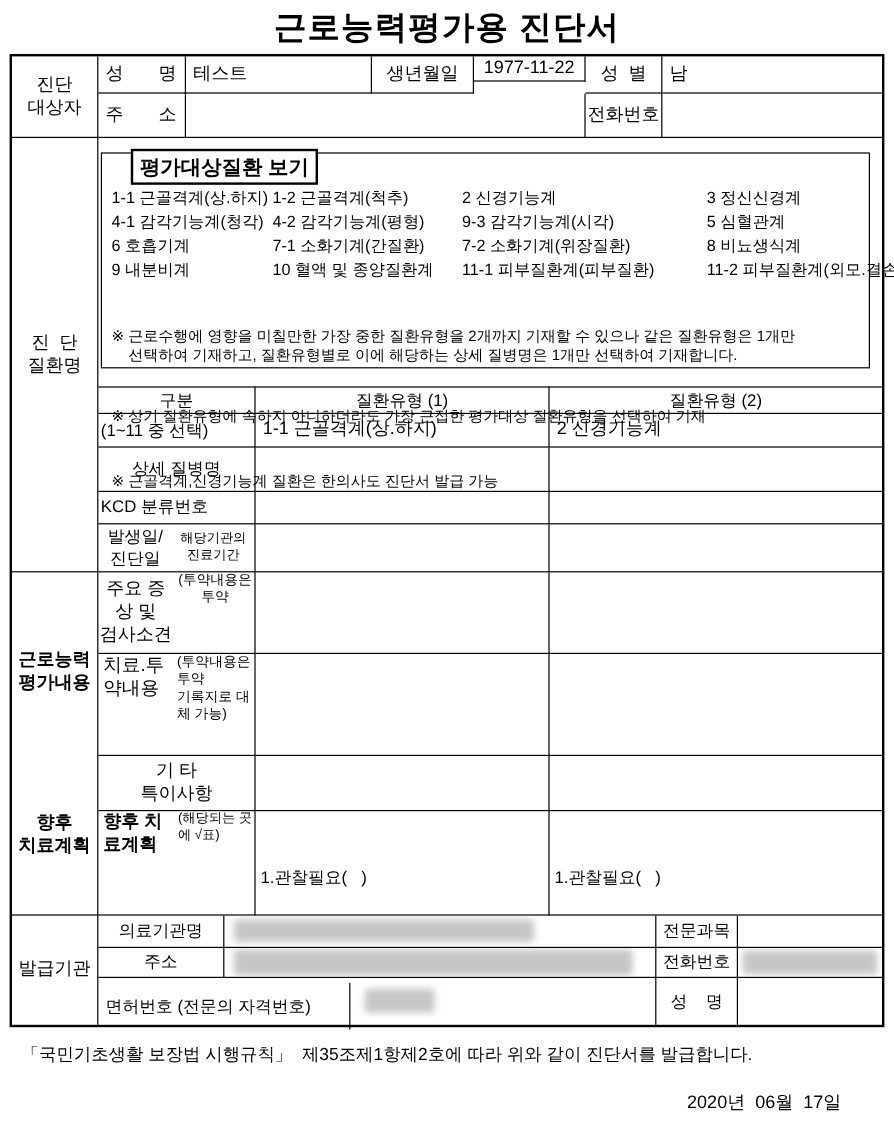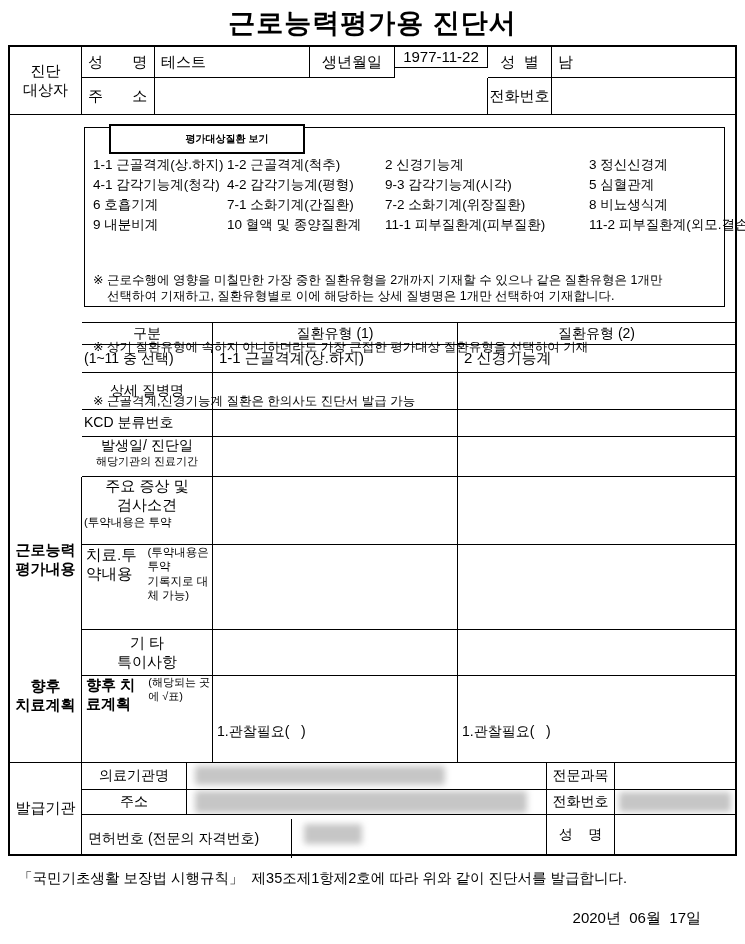--- a/index.html
+++ b/index.html
@@ -11,30 +11,30 @@
   .title{position:absolute;left:0;top:5px;width:745px;text-align:center;
     font-size:27px;font-weight:bold;letter-spacing:1px;}
   .form{position:absolute;left:8px;top:45px;width:725px;height:807px;border:2px solid #000;}
   .c{position:absolute;white-space:pre-wrap;overflow:hidden;box-sizing:border-box;line-height:1.25;}
   .r{border-right:1.5px solid #000;}
   .b{border-bottom:1.5px solid #000;}
   .t{border-top:1.5px solid #000;}
   .cc{display:flex;align-items:center;justify-content:center;text-align:center;}
   .cl{display:flex;align-items:center;padding:0 6px;}
   .p2{padding:0 2px;}
-  .colc{display:flex;flex-direction:column;justify-content:flex-start;align-items:center;text-align:center;}
+  .colc{display:flex;justify-content:flex-end;align-items:center;text-align:center;}
   .coll{display:flex;flex-direction:row;justify-content:center;align-items:flex-start;padding-left:4px;text-align:left;}
   .s14{font-size:14px;}
   .s115{font-size:11.5px;}
   .s11{font-size:11px;}
   .bold{font-weight:bold;}
   .box{position:absolute;left:74px;top:80px;width:639px;height:178px;border:1.5px solid #000;}
   .boxtab{position:absolute;left:24px;top:-4px;width:152px;height:26px;border:2px solid #000;
     background:#fff;display:flex;align-items:center;justify-content:center;
-    font-size:10px;font-weight:bold;padding-left:40px;}
+    font-size:17px;font-weight:bold;}
   .dgrid{position:absolute;left:8px;top:27px;right:4px;display:grid;
     grid-template-columns:134px 158px 204px 1fr;line-height:20px;font-size:13.5px;white-space:pre;}
   .notes{position:absolute;left:8px;top:112px;right:4px;font-size:12.5px;line-height:16px;white-space:pre-wrap;}
   .note2{margin-top:3px;}
   .note3{margin-top:6px;}
   .leftlbl{position:absolute;left:0;width:100%;text-align:center;font-weight:bold;white-space:pre-wrap;}
   .plan{font-size:14px;line-height:20.5px;padding:4px 0 0 4px;}
   .blur{position:absolute;background:#c6c6c6;filter:blur(3px);border-radius:2px;}
   .statement{position:absolute;left:18px;top:869px;font-size:14.5px;white-space:pre-wrap;}
   .docdate{position:absolute;right:44px;top:909px;font-size:15px;white-space:pre-wrap;}
@@ -52,20 +52,22 @@
   <div class="c r b cl" style="left:145px;top:0;width:155px;height:31px">테스트</div>
   <div class="c r b cc" style="left:300px;top:0;width:85px;height:31px">생년월일</div>
   <div class="c r b cc" style="left:385px;top:0;width:93px;height:21px">1977-11-22</div>
   <div class="c r b cc" style="left:478px;top:0;width:64px;height:31px">성  별</div>
   <div class="c b cl" style="left:542px;top:0;width:183px;height:31px">남</div>
   <div class="c r b cl" style="left:72px;top:31px;width:73px;height:37px">주       소</div>
   <div class="c r b cl" style="left:145px;top:31px;width:333px;height:37px"></div>
   <div class="c r b cc" style="left:478px;top:31px;width:64px;height:37px">전화번호</div>
   <div class="c b cl" style="left:542px;top:31px;width:183px;height:37px"></div>
 
+  <div class="c r b cc" style="left:0;top:68px;width:72px;height:362px">진  단
+질환명</div>
 
   <div class="box">
     <div class="boxtab">평가대상질환 보기</div>
     <div class="dgrid">
       <span>1-1 근골격계(상.하지)</span>
       <span>1-2 근골격계(척추)</span>
       <span>2 신경기능계</span>
       <span>3 정신신경계</span>
       <span>4-1 감각기능계(청각)</span>
       <span>4-2 감각기능계(평형)</span>

